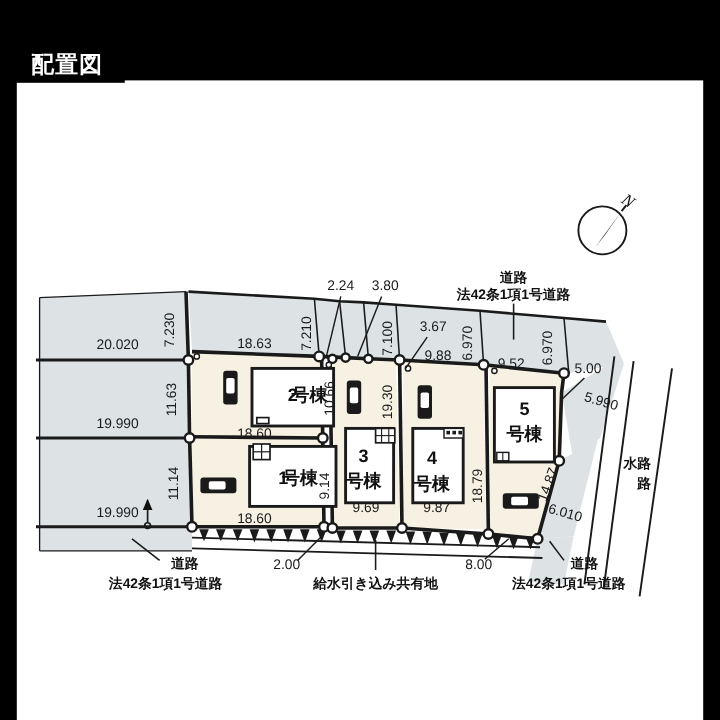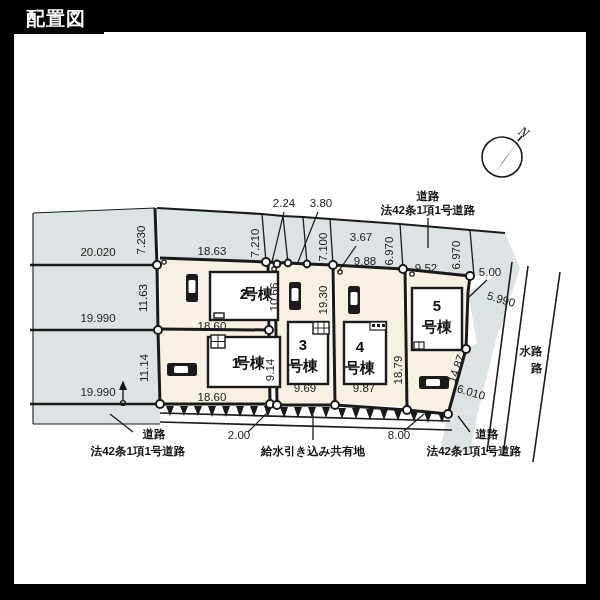--- a/index.html
+++ b/index.html
@@ -1,19 +1,19 @@
 <!DOCTYPE html>
 <html><head>
 <meta charset="utf-8">
 <title>配置図</title>
 <style>
   html,body{margin:0;padding:0;background:#000;}
   body{width:600px;height:600px;overflow:hidden;
        font-family:"Liberation Sans","DejaVu Sans",sans-serif;}
-  #page{position:relative;width:600px;height:492px;background:#000;}
+  #page{position:relative;width:600px;height:492px;background:#000;margin-top:35px;}
   #sheet{position:absolute;left:14px;top:32px;width:572px;height:552px;
          background:#fff;}
   #titlebar{position:absolute;left:8px;top:4px;width:96px;height:30px;
             background:#000;color:#fff;display:flex;align-items:center;
             justify-content:center;font-size:19px;font-weight:bold;
             letter-spacing:1px;}
   #canvasWrap{position:absolute;left:0;top:0;width:600px;height:600px;}
   svg{display:block;}
   .dimtxt{font-family:"Liberation Sans","DejaVu Sans",sans-serif;
           font-size:11.5px;fill:#1a1a1a;}

